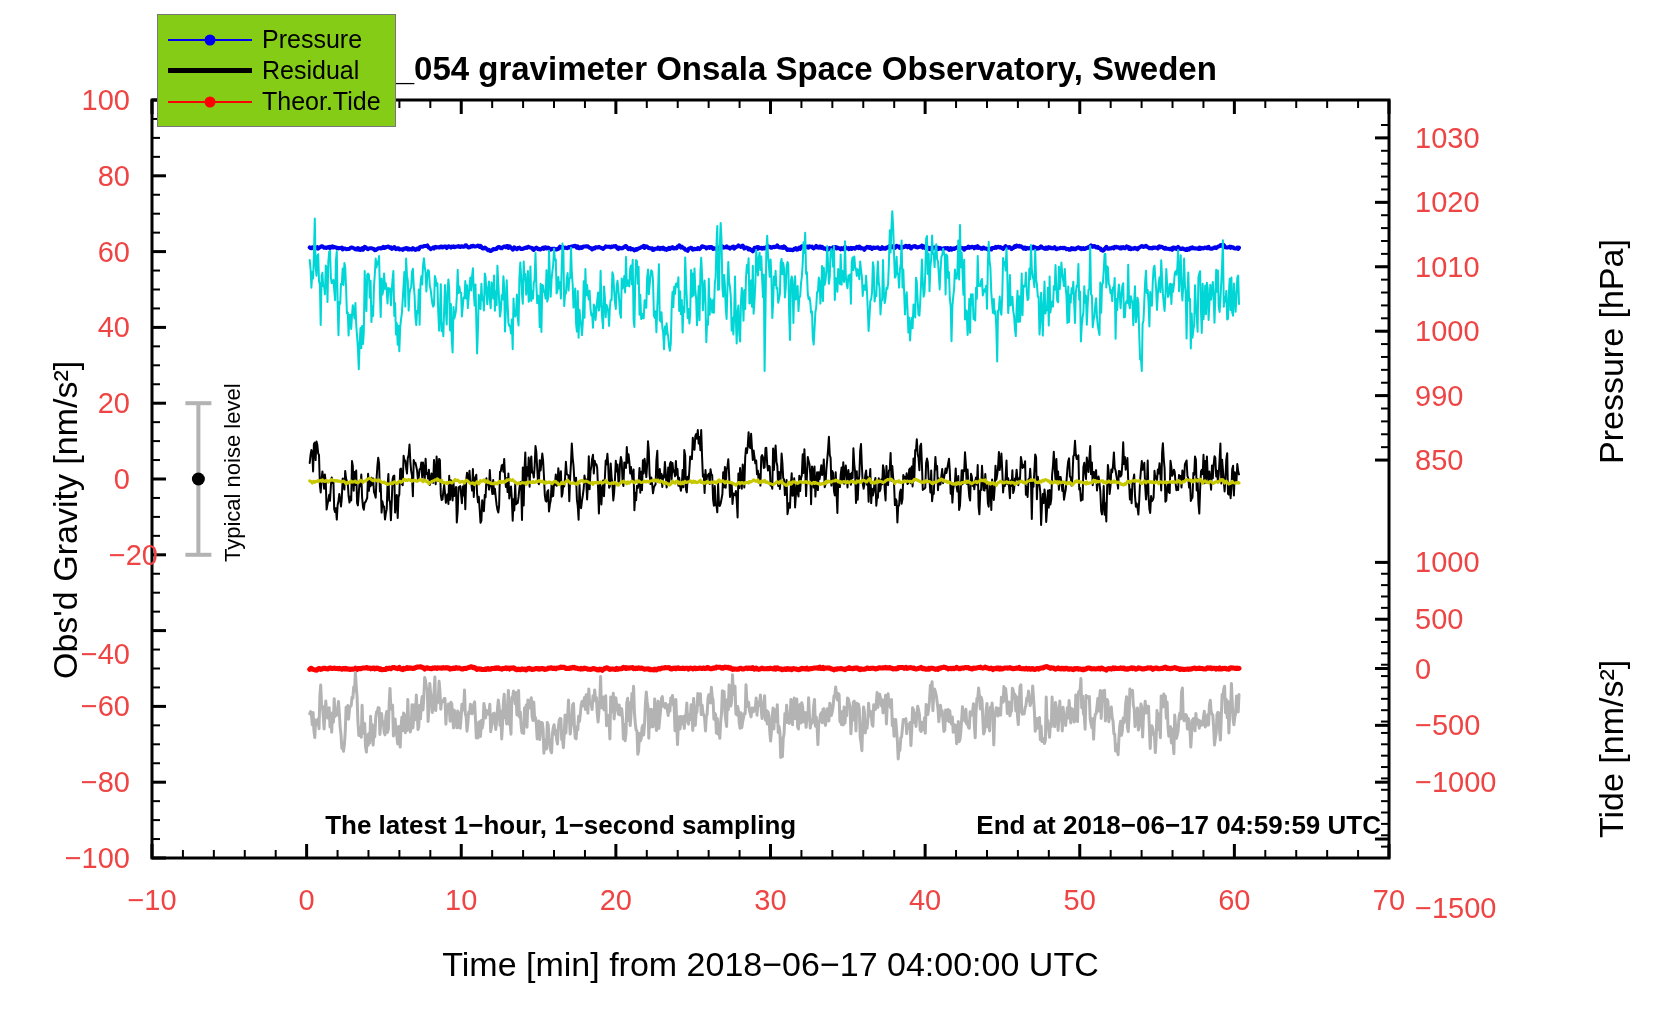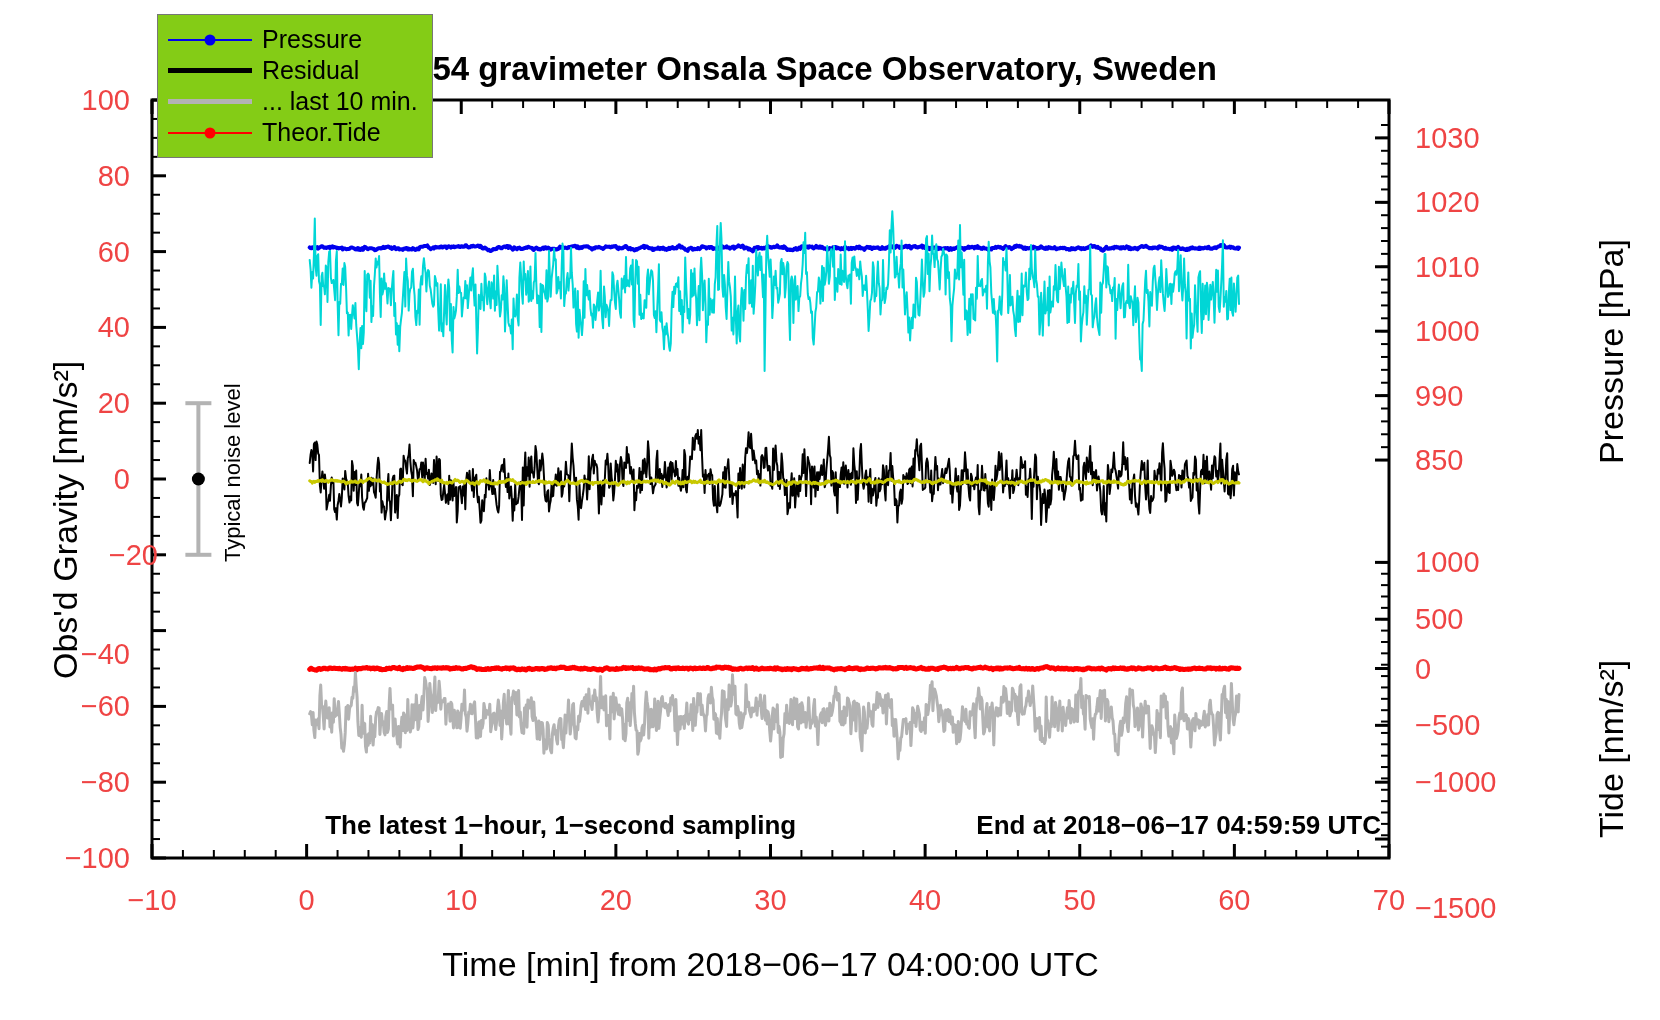--- a/index.html
+++ b/index.html
@@ -244,24 +244,20 @@
         <div class="lg-line" style="background: rgb(0, 0, 238); height: 2px;">
           <div class="lg-dot" style="background: rgb(0, 0, 238);"></div>
         </div>
         <span class="legend-label">Pressure</span>
       </div>
       <div class="legend-row">
         <div class="lg-line" style="background: rgb(0, 0, 0); height: 5px;"></div>
         <span class="legend-label">Residual</span>
       </div>
       <div class="legend-row">
-        <div class="lg-line" style="background: rgb(179, 179, 179); height: 5px;"></div>
-        <span class="legend-label">... last 10 min.</span>
-      </div>
-      <div class="legend-row">
         <div class="lg-line" style="background: rgb(255, 0, 0); height: 2px;">
           <div class="lg-dot" style="background: rgb(255, 0, 0);"></div>
         </div>
         <span class="legend-label">Theor.Tide</span>
       </div>
     </div>
 <div class="txt tick-lab" style="left: 130px; top: 100px; transform: translate(-100%, -50%);">100</div>
     <div class="txt tick-lab" style="left: 130px; top: 175.8px; transform: translate(-100%, -50%);">80</div>
     <div class="txt tick-lab" style="left: 130px; top: 251.6px; transform: translate(-100%, -50%);">60</div>
     <div class="txt tick-lab" style="left: 130px; top: 327.4px; transform: translate(-100%, -50%);">40</div>

